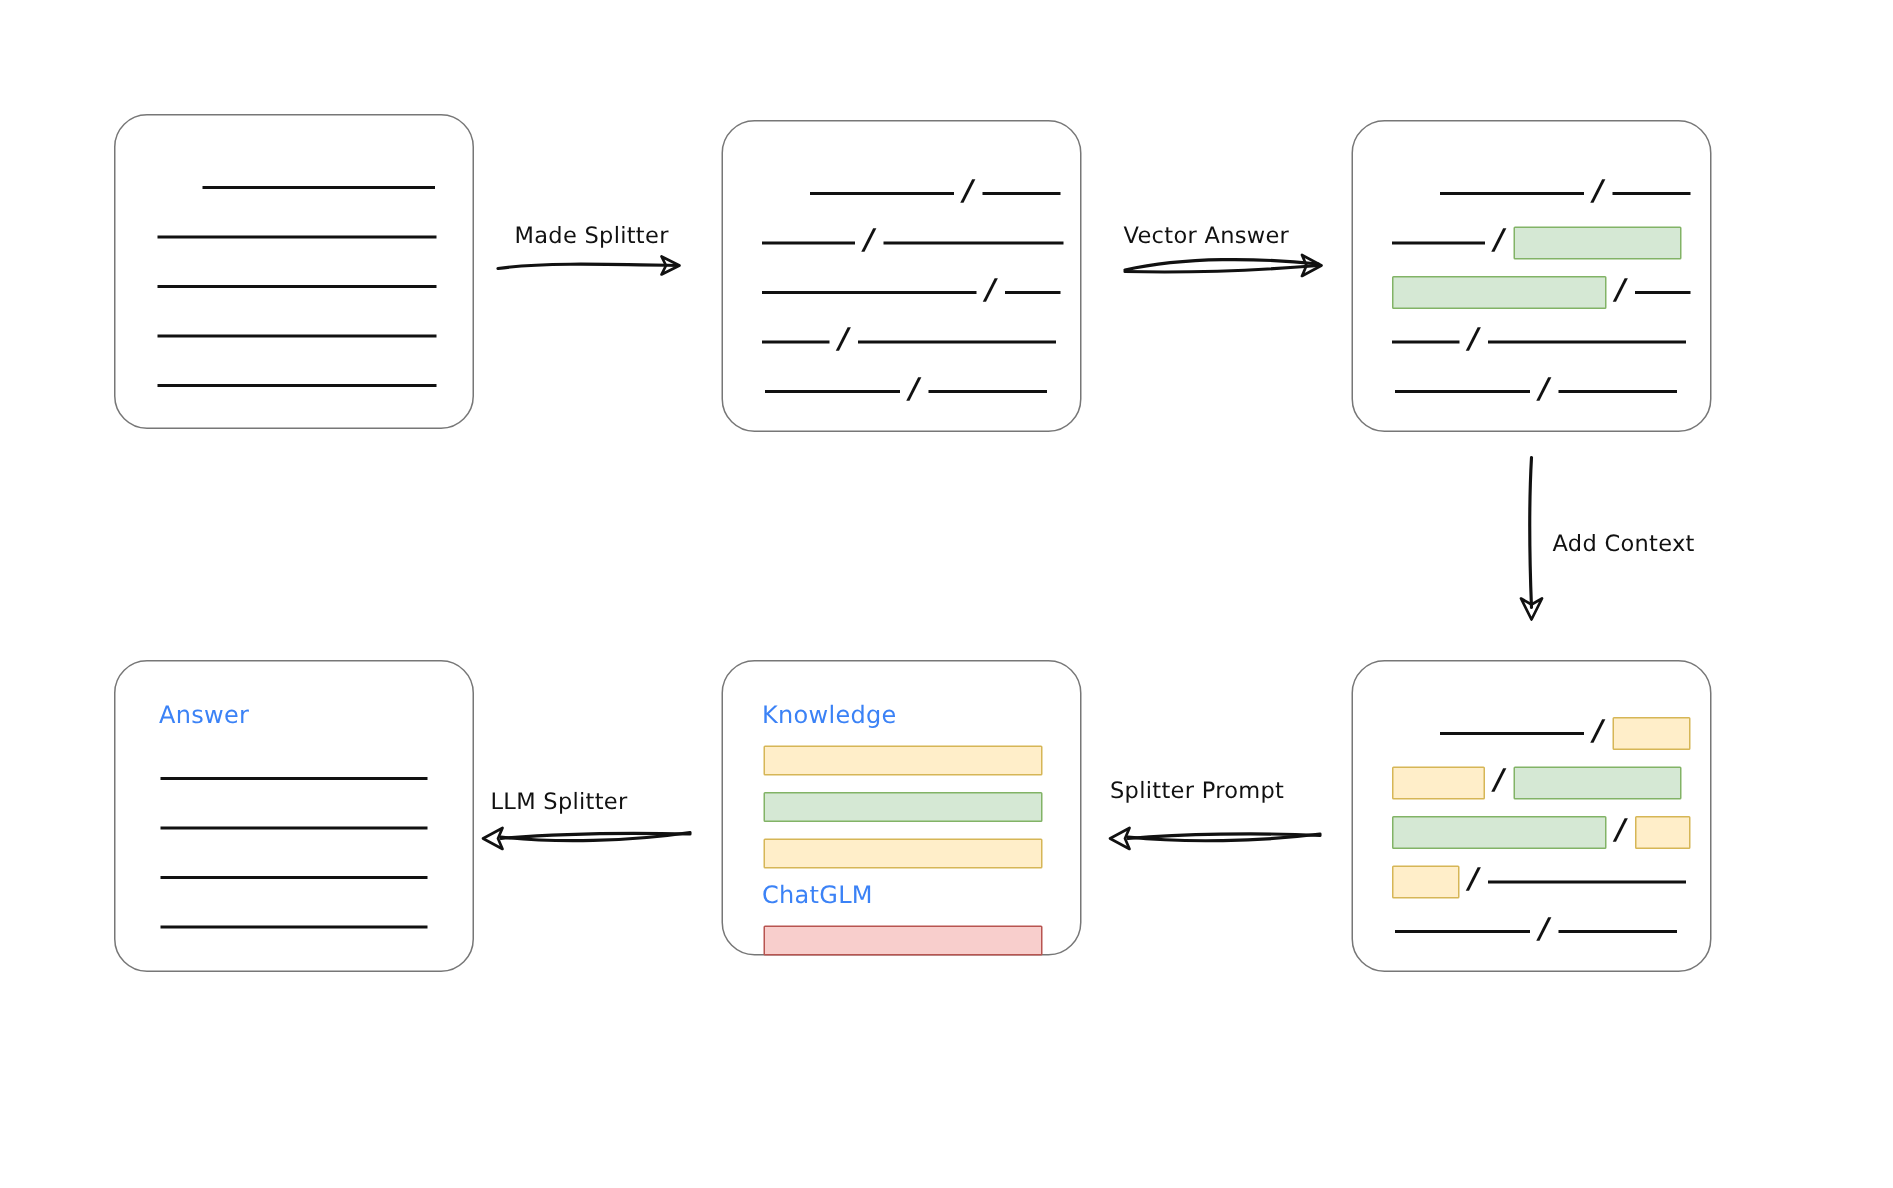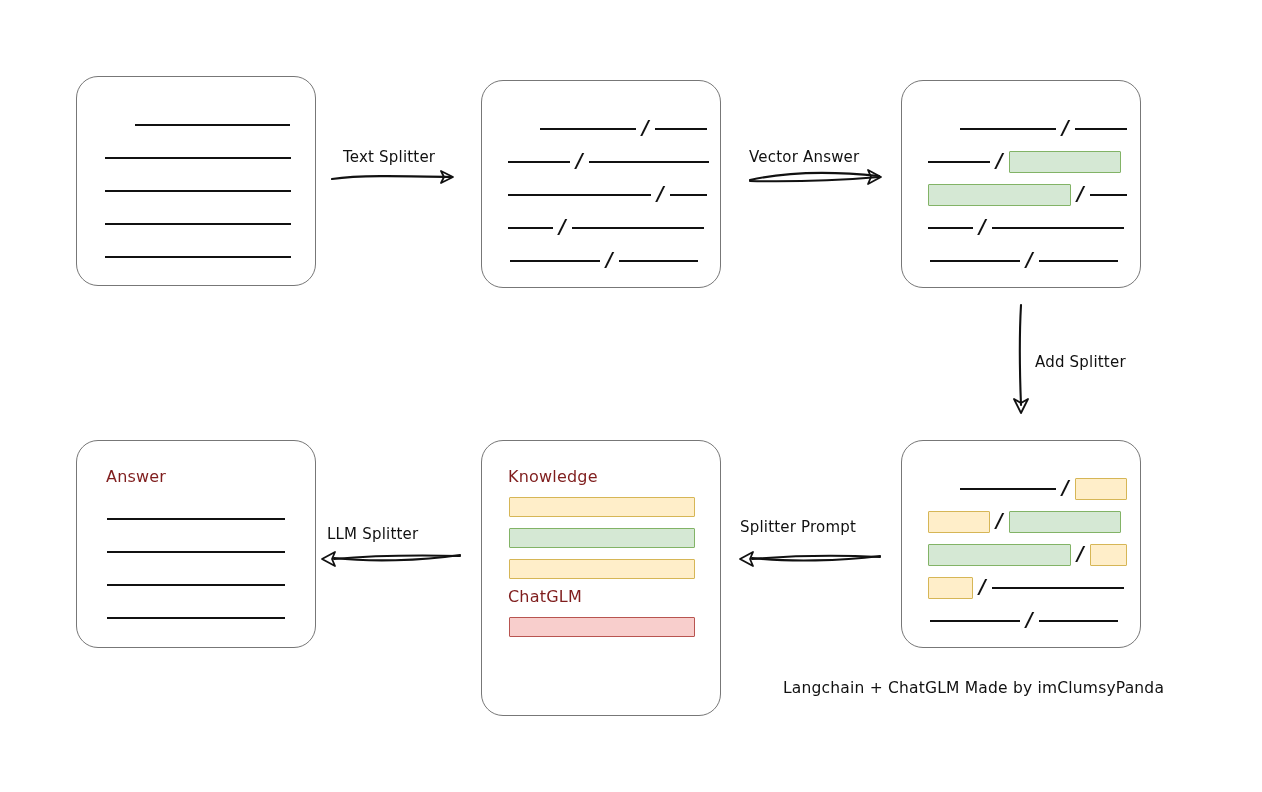--- a/index.html
+++ b/index.html
@@ -29,21 +29,21 @@
     box-sizing: border-box;
     border: 1.2px solid #777777;
     border-radius: 22px;
     background: #ffffff;
   }
 
   #box-raw      { left: 76px;  top: 76px;  width: 240px; height: 210px; }
   #box-chunks   { left: 481px; top: 80px;  width: 240px; height: 208px; }
   #box-search   { left: 901px; top: 80px;  width: 240px; height: 208px; }
   #box-context  { left: 901px; top: 440px; width: 240px; height: 208px; }
-  #box-prompt   { left: 481px; top: 440px; width: 240px; height: 276px; }
+  #box-prompt   { left: 481px; top: 440px; width: 240px; height: 197px; }
   #box-answer   { left: 76px;  top: 440px; width: 240px; height: 208px; }
 
   
   .line-row {
     position: absolute;
     display: flex;
     align-items: center;
     height: 16px;
   }
   .seg {
@@ -84,21 +84,21 @@
   .bar-yellow { background: #ffeec9; border-color: #d6b656; }
   .bar-green  { background: #d5e8d4; border-color: #82b366; }
   .bar-red    { background: #f8cecc; border-color: #b85450; }
 
   
   .box-heading {
     position: absolute;
     font-family: "DejaVu Sans", sans-serif;
     font-size: 16px;
     letter-spacing: 0.2px;
-    color: #7f1d1d;
+    color: #3b82f6;
     white-space: nowrap;
   }
 
   
   .arrow-label {
     position: absolute;
     font-family: "DejaVu Sans", sans-serif;
     font-size: 15px;
     letter-spacing: 0.2px;
     color: #111111;
@@ -300,25 +300,24 @@
       <path d="M740 559 L 753 552 L 750 559 L 753 566 Z" fill="none" stroke="#111111" stroke-width="1.8" stroke-linejoin="round"></path>
     </g>
 
     <g>
       <path d="M460 555 C 420 561, 370 562, 334 558" fill="none" stroke="#111111" stroke-width="2.1" stroke-linecap="round"></path>
       <path d="M460 556 C 418 555, 368 556, 334 559" fill="none" stroke="#111111" stroke-width="2.1" stroke-linecap="round"></path>
       <path d="M322 559 L 335 552 L 332 559 L 335 566 Z" fill="none" stroke="#111111" stroke-width="1.8" stroke-linejoin="round"></path>
     </g>
   </svg>
 
-  <div class="arrow-label" style="left:343px; top:148px;">Text Splitter</div>
+  <div class="arrow-label" style="left:343px; top:148px;">Made Splitter</div>
 
   <div class="arrow-label" style="left:749px; top:148px;">Vector Answer</div>
 
-  <div class="arrow-label" style="left:1035px; top:353px;">Add Splitter</div>
+  <div class="arrow-label" style="left:1035px; top:353px;">Add Context</div>
 
   <div class="arrow-label" style="left:740px; top:518px;">Splitter Prompt</div>
 
   <div class="arrow-label" style="left:327px; top:525px;">LLM Splitter</div>
 
-  <div id="footer-credit">Langchain + ChatGLM Made by imClumsyPanda</div>
 
 </div>
 
 </body></html>

